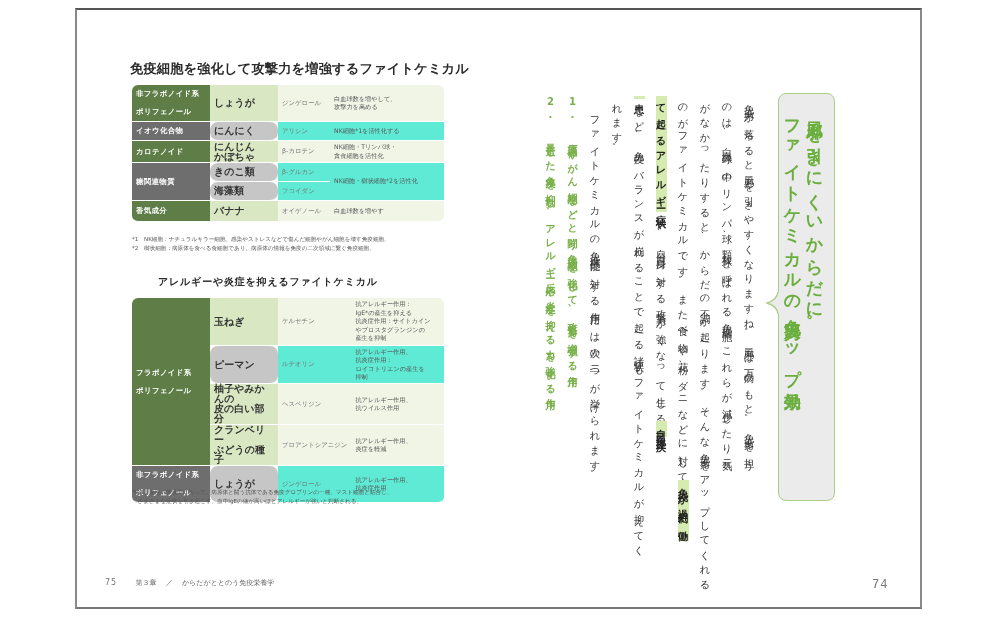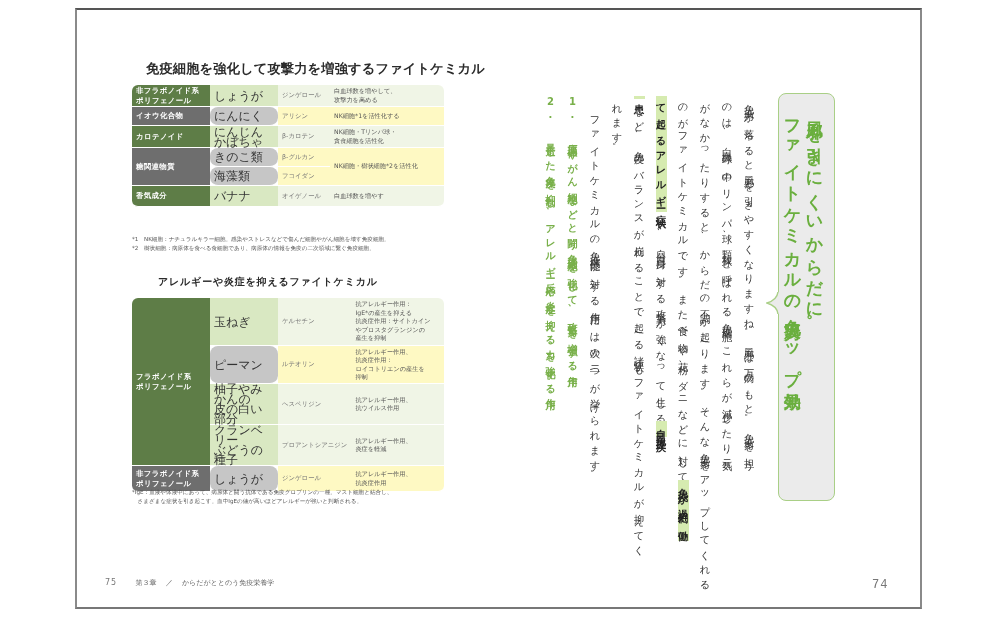--- a/index.html
+++ b/index.html
@@ -6,36 +6,36 @@
   body { width:1000px; height:618px; position:relative; overflow:hidden;
          font-family:"DejaVu Sans","Liberation Sans",sans-serif; color:#333; }
 
   .frame { position:absolute; left:75px; top:8px; width:847px; height:601px;
            border-left:2px solid #8a8a8a; border-top:2px solid #555; border-right:2px solid #8a8a8a; border-bottom:2px solid #777;
            background:#fff; box-sizing:border-box; }
 
   
   .left { position:absolute; left:130px; top:55px; width:320px; }
   .sec-title { font-size:13.2px; font-weight:bold; color:#2b2b2b; letter-spacing:0.2px; white-space:nowrap; }
-  .sec-title.t1 { position:absolute; left:0; top:5px;margin-left:16px; }
+  .sec-title.t1 { position:absolute; left:0; top:5px; }
   .sec-title.t2 { position:absolute; left:28px; top:220px; font-size:10px; letter-spacing:0.8px; }
 
   table.chem { border-collapse:separate; border-spacing:0; position:absolute; left:2px; width:312px; font-size:7px; }
   table.chem td { padding:0 4px; vertical-align:middle; border-bottom:1px solid #fff; }
-  table.chem td.cat { color:#fff; font-weight:bold; font-size:7.4px; width:70px; line-height:10px; letter-spacing:0.4px; }
-  table.chem td.food { font-weight:normal; font-size:12px; color:#333; width:60px; line-height:10px;margin-left:19px; }
+  table.chem td.cat { color:#fff; font-weight:bold; font-size:7.4px; width:70px; line-height:18px; letter-spacing:0.4px; }
+  table.chem td.food { font-weight:bold; font-size:10px; color:#333; width:60px; line-height:10px;margin-left:19px; }
   table.chem td.comp { color:#777; font-size:6.4px; width:44px; white-space:nowrap; }
   table.chem td.eff { color:#555; font-size:6.2px; line-height:8.5px; }
 
   .g-cat { background:#5e7d47; }
   .d-cat { background:#6e6e6e; }
   .g-food { background:#d9e8c2; }
   .d-food { background:#c6c6c6;border-radius:8px; }
   .g-rest { background:#f0f5e6; }
-  .d-rest { background:#fef9c3; }
+  .d-rest { background:#5eead4; }
 
   table.t1 { top:30px; }
   table.t1 tr { height:19px; }
   table.t1 tr.r1 td:first-child { border-top-left-radius:6px; }
   table.t1 tr.r1 td:last-child { border-top-right-radius:6px; }
   table.t1 tr.rl td:first-child { border-bottom-left-radius:6px; }
   table.t1 tr.rl td:last-child { border-bottom-right-radius:6px; }
 
   table.t2 { top:243px; }
   table.t2 tr.r1 td:first-child { border-top-left-radius:6px; }

